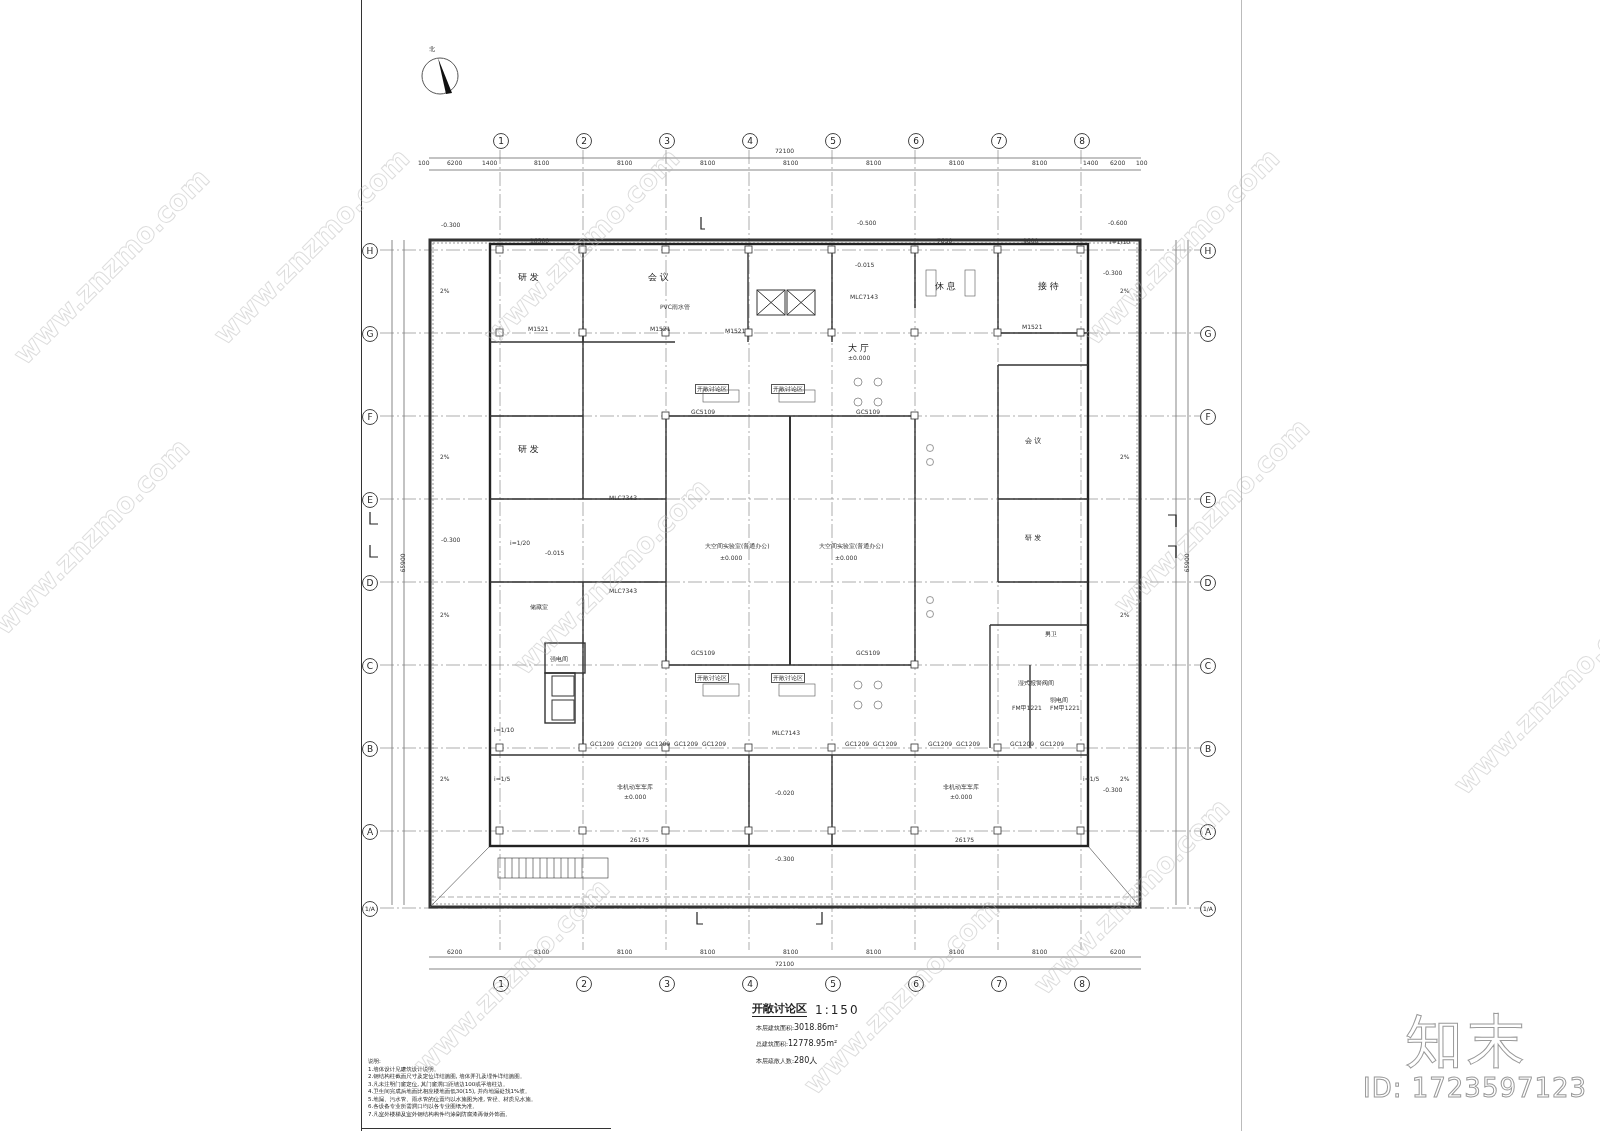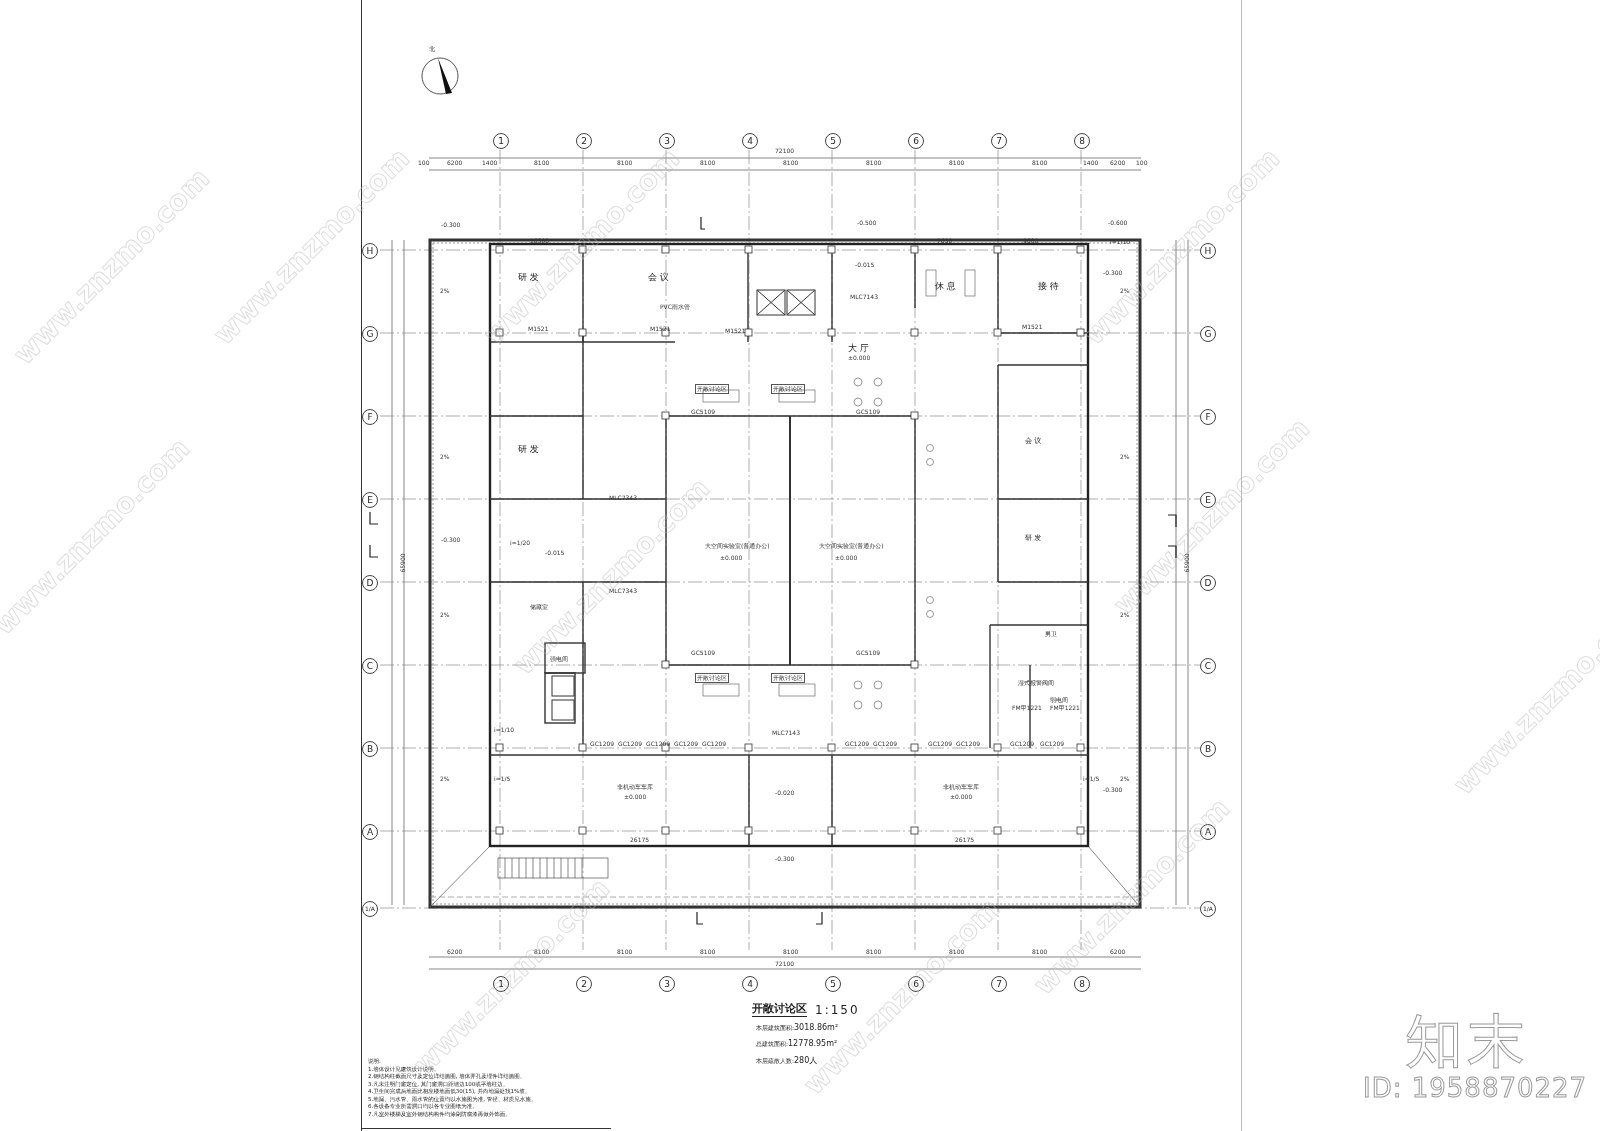--- a/index.html
+++ b/index.html
@@ -392,13 +392,13 @@
 <div class="wm" style="left:450px;top:230px">www.znzmo.com</div>
 <div class="wm" style="left:1050px;top:230px">www.znzmo.com</div>
 <div class="wm" style="left:480px;top:560px">www.znzmo.com</div>
 <div class="wm" style="left:1080px;top:500px">www.znzmo.com</div>
 <div class="wm" style="left:1420px;top:680px">www.znzmo.com</div>
 <div class="wm" style="left:380px;top:960px">www.znzmo.com</div>
 <div class="wm" style="left:770px;top:980px">www.znzmo.com</div>
 <div class="wm" style="left:1000px;top:880px">www.znzmo.com</div>
 
 <div class="brand">知末</div>
-<div class="brand-id">ID: 1958870227</div>
+<div class="brand-id">ID: 1723597123</div>
 
 </body></html>

